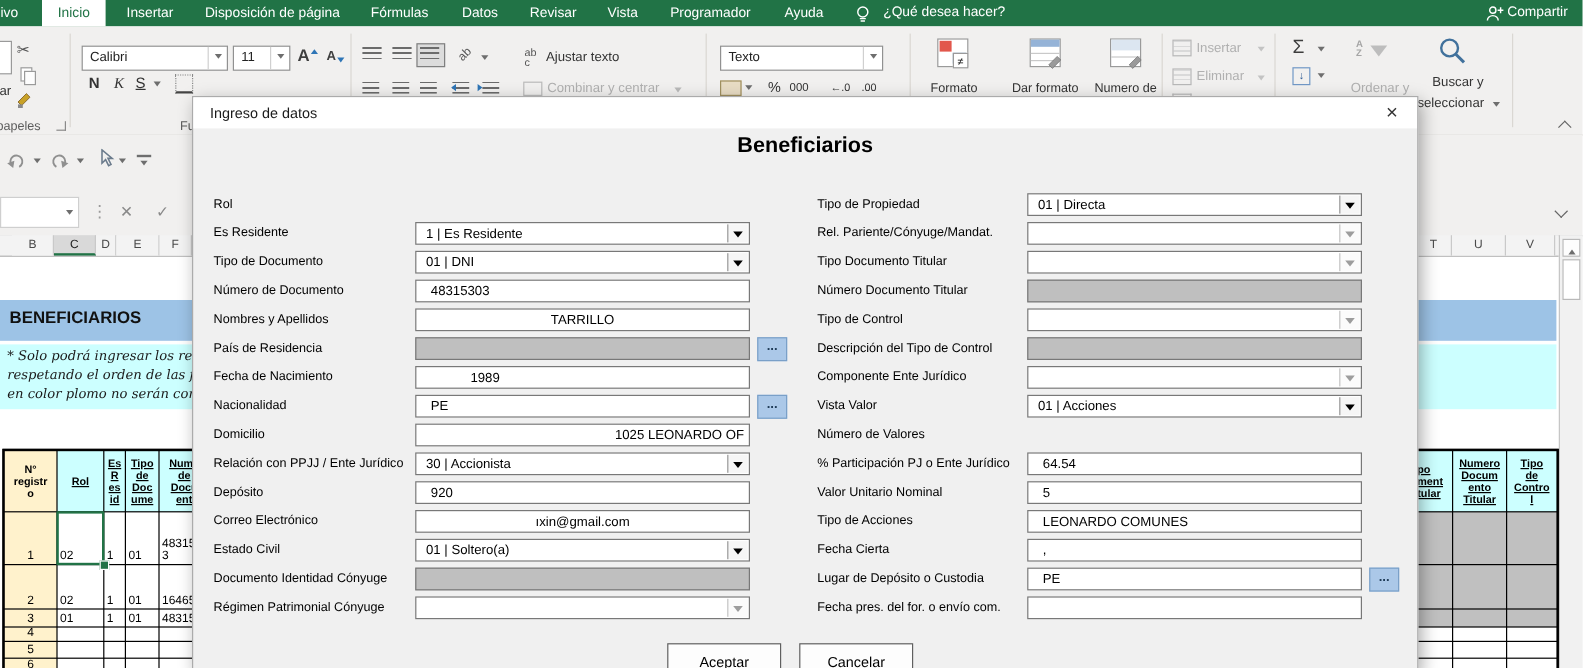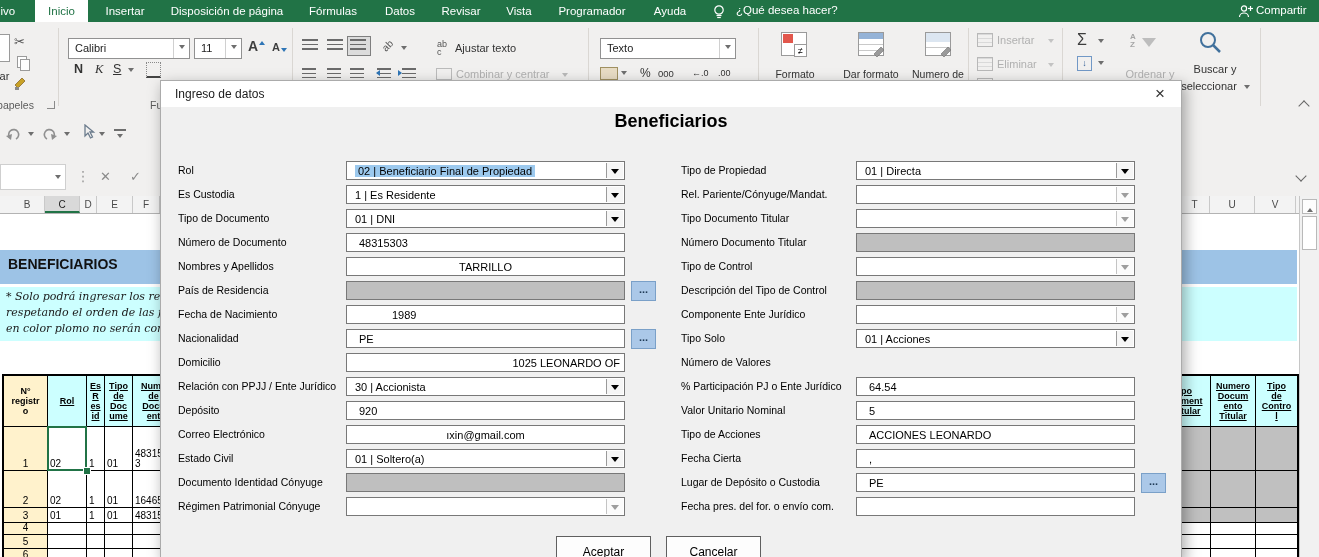--- a/index.html
+++ b/index.html
@@ -361,25 +361,21 @@
   </div>
 
   <div class="dialog">
     <div class="dtitle">
       <span>Ingreso de datos</span>
     </div>
     <div class="dclose">×</div>
     <div class="dhead">Beneficiarios</div>
 
     <div class="fl" style="left:17px;top:83px">Rol</div>
-    <div class="fld" style="left:185px;top:80px;width:279px">
-      <span class="val"><span class="hl">02 | Beneficiario Final de Propiedad</span></span>
-      <span class="dd"></span>
-    </div>
-    <div class="fl" style="left:17px;top:107px">Es Custodia</div>
+    <div class="fl" style="left:17px;top:107px">Es Residente</div>
     <div class="fld" style="left:185px;top:104px;width:279px">
       <span class="val">1 | Es Residente</span>
       <span class="dd"></span>
     </div>
     <div class="fl" style="left:17px;top:131px">Tipo de Documento</div>
     <div class="fld" style="left:185px;top:128px;width:279px">
       <span class="val">01 | DNI</span>
       <span class="dd"></span>
     </div>
     <div class="fl" style="left:17px;top:155px">Número de Documento</div>
@@ -454,37 +450,37 @@
       <span class="val"></span>
       <span class="dd dis"></span>
     </div>
     <div class="fl" style="left:520px;top:203px">Descripción del Tipo de Control</div>
     <div class="fld gray" style="left:695px;top:200px;width:279px"></div>
     <div class="fl" style="left:520px;top:227px">Componente Ente Jurídico</div>
     <div class="fld" style="left:695px;top:224px;width:279px">
       <span class="val"></span>
       <span class="dd dis"></span>
     </div>
-    <div class="fl" style="left:520px;top:251px">Tipo Solo</div>
+    <div class="fl" style="left:520px;top:251px">Vista Valor</div>
     <div class="fld" style="left:695px;top:248px;width:279px">
       <span class="val">01 | Acciones</span>
       <span class="dd"></span>
     </div>
     <div class="fl" style="left:520px;top:275px">Número de Valores</div>
     <div class="fl" style="left:520px;top:299px">% Participación PJ o Ente Jurídico</div>
     <div class="fld txt" style="left:695px;top:296px;width:279px">
       <span class="val">64.54</span>
     </div>
     <div class="fl" style="left:520px;top:323px">Valor Unitario Nominal</div>
     <div class="fld txt" style="left:695px;top:320px;width:279px">
       <span class="val">5</span>
     </div>
     <div class="fl" style="left:520px;top:347px">Tipo de Acciones</div>
     <div class="fld txt" style="left:695px;top:344px;width:279px">
-      <span class="val">ACCIONES LEONARDO</span>
+      <span class="val">LEONARDO COMUNES</span>
     </div>
     <div class="fl" style="left:520px;top:371px">Fecha Cierta</div>
     <div class="fld txt" style="left:695px;top:368px;width:279px">
       <span class="val">,</span>
     </div>
     <div class="fl" style="left:520px;top:395px">Lugar de Depósito o Custodia</div>
     <div class="fld txt" style="left:695px;top:392px;width:279px">
       <span class="val">PE</span>
     </div>
     <div class="browse" style="left:980px;top:392px">...</div>

